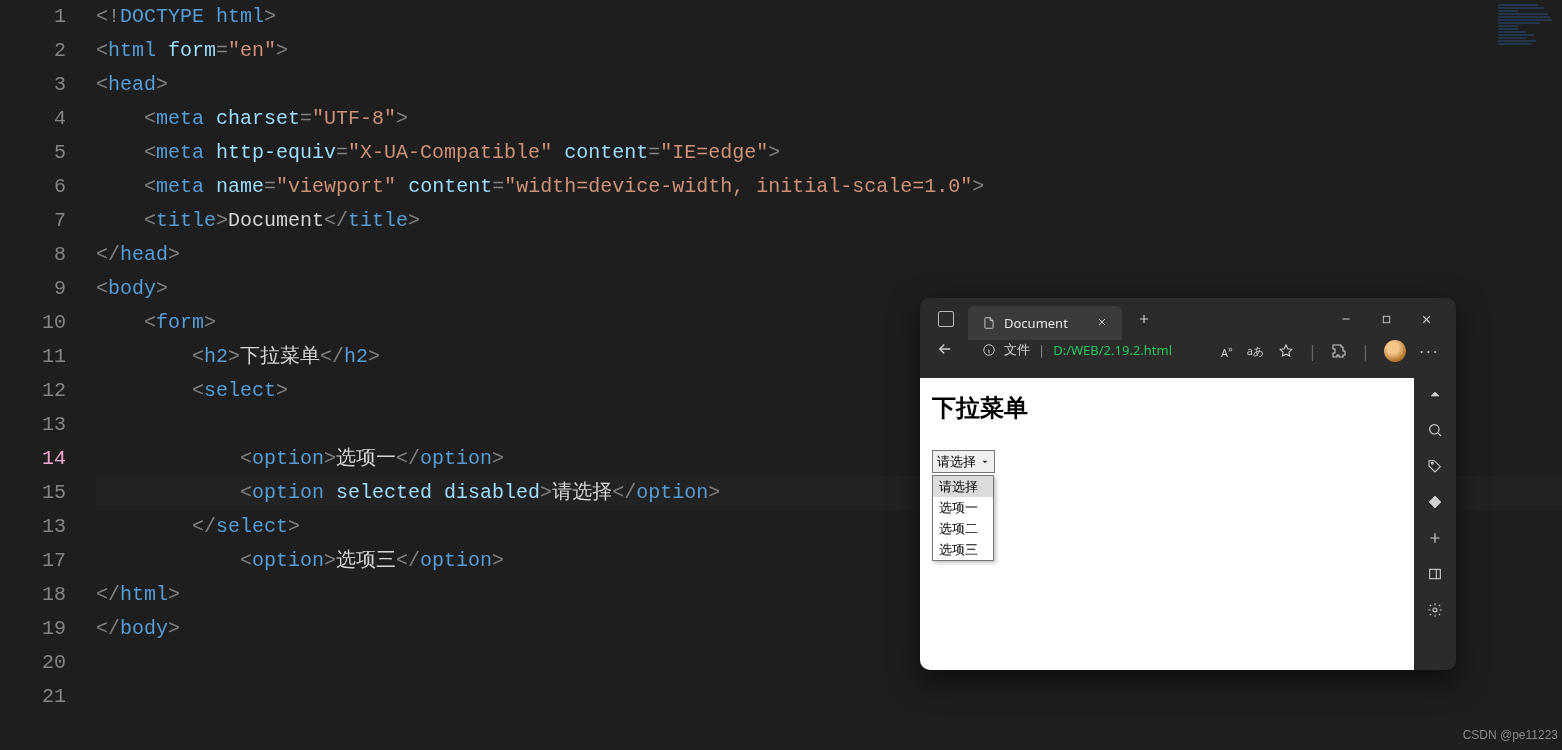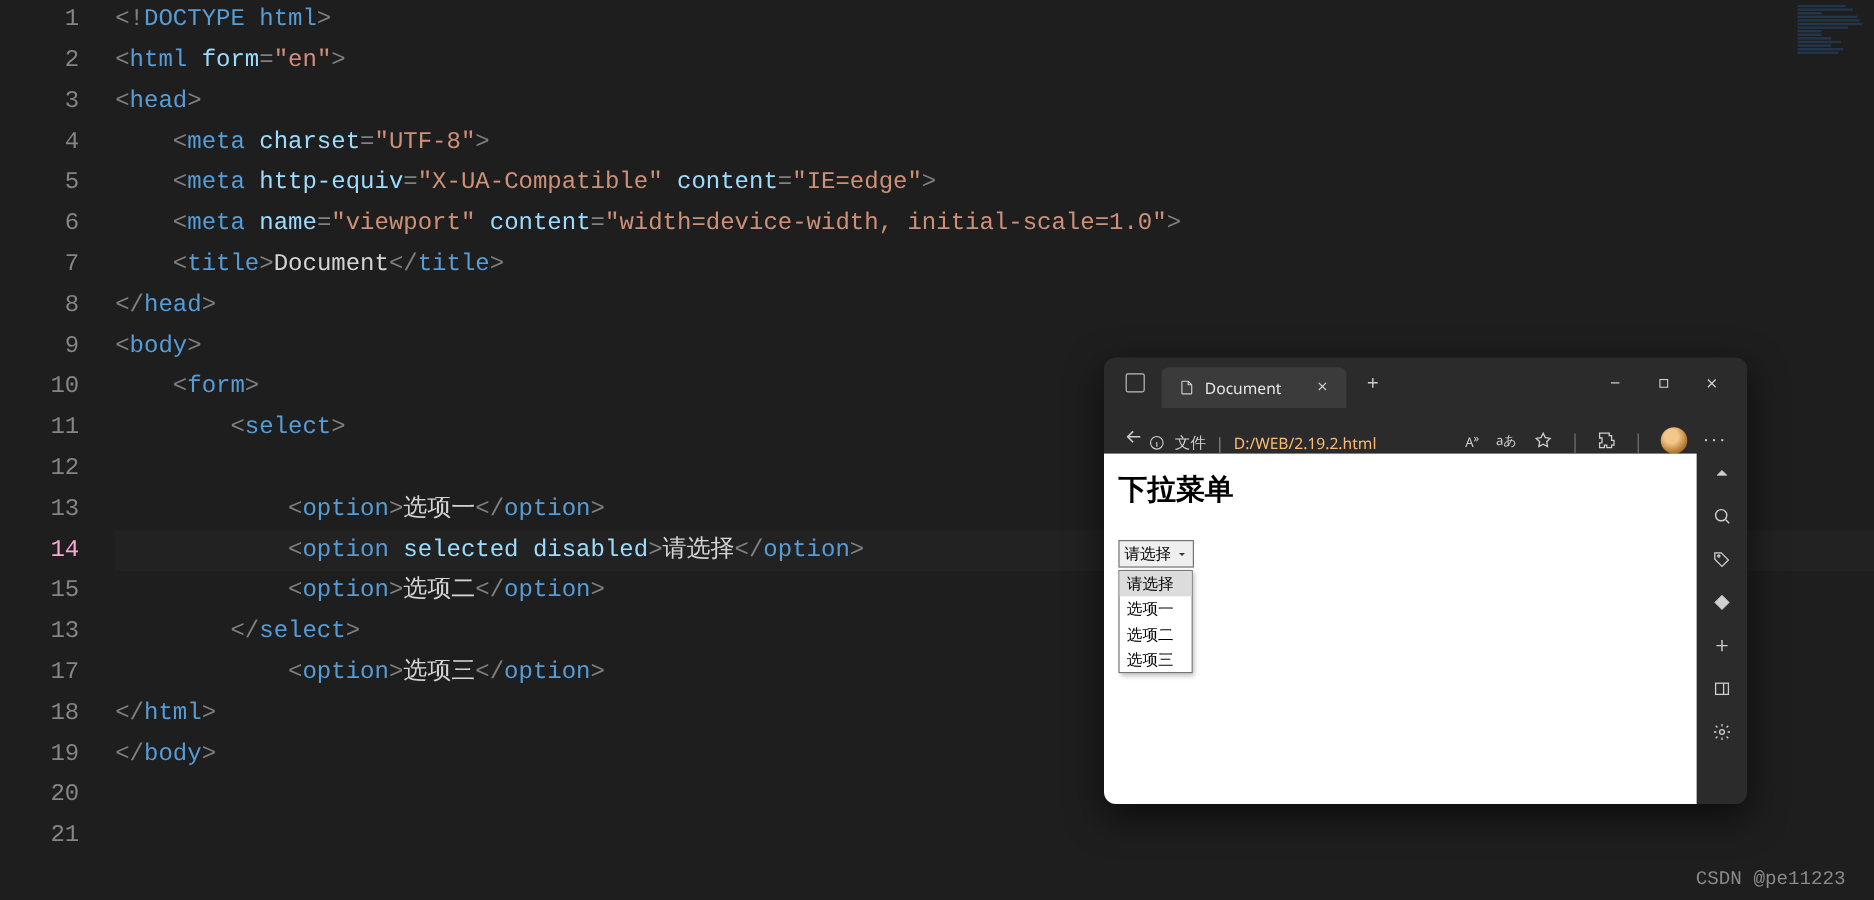--- a/index.html
+++ b/index.html
@@ -101,33 +101,33 @@
     padding-right: 10px;
   }
   .winctrls .btn {
     width: 40px; height: 32px;
     display: flex; align-items: center; justify-content: center;
     cursor: pointer;
   }
 
   .addrbar {
     height: 38px;
-    display: flex; align-items: flex-end;
+    display: flex; align-items: flex-start;
     padding: 0 16px;
-    gap: 3px;
+    gap: 28px;
     color: #d0d0d0;
   }
   .addrbar .back svg { stroke: #cfcfcf; }
   .url {
     display: flex; align-items: center; gap: 8px;
     font-size: 13px;
     flex: 1;
   }
   .url .label { color: #d0d0d0; }
-  .url .path { color: #fdba74; }
+  .url .path { color: #22c55e; }
   .addr-icons {
     display: flex; align-items: center; gap: 14px;
   }
   .addr-icons .sep { color: #6a6a6a; }
   .avatar {
     width: 22px; height: 22px; border-radius: 50%;
     background: radial-gradient(circle at 40% 35%, #f3c689 0 30%, #b0742d 70%);
   }
   .dots {
     letter-spacing: 3px; font-size: 14px; color: #cfcfcf; cursor: pointer;
@@ -174,24 +174,24 @@
     right: 0; top: 80px; bottom: 0;
     width: 42px;
     background: #2b2b2b;
     display: flex; flex-direction: column; align-items: center;
     padding-top: 8px; gap: 20px;
   }
   .sidepanel svg { stroke: #cfcfcf; }
 
   .watermark {
     position: absolute;
-    right: 24px; bottom: 8px;
-    font-size: 16px;
+    right: 4px; bottom: 8px;
+    font-size: 12px;
     color: #8a8a8a;
-    font-family: Liberation Mono, monospace;
+    font-family: Liberation Sans, sans-serif;
   }
 </style>
 </head>
 <body>
 
 <div class="editor">
   <div class="gutter" id="gutter">
       <div class="ln">1</div>
       <div class="ln">2</div>
       <div class="ln">3</div>
@@ -218,25 +218,25 @@
       <div class="line"><span></span><span class="t-brk">&lt;!</span><span class="t-doctype">DOCTYPE </span><span class="t-tag">html</span><span class="t-brk">&gt;</span></div>
       <div class="line"><span></span><span class="t-brk">&lt;</span><span class="t-tag">html </span><span class="t-attr">form</span><span class="t-brk">=</span><span class="t-str">"en"</span><span class="t-brk">&gt;</span></div>
       <div class="line"><span></span><span class="t-brk">&lt;</span><span class="t-tag">head</span><span class="t-brk">&gt;</span></div>
       <div class="line"><span>    </span><span class="t-brk">&lt;</span><span class="t-tag">meta </span><span class="t-attr">charset</span><span class="t-brk">=</span><span class="t-str">"UTF-8"</span><span class="t-brk">&gt;</span></div>
       <div class="line"><span>    </span><span class="t-brk">&lt;</span><span class="t-tag">meta </span><span class="t-attr">http-equiv</span><span class="t-brk">=</span><span class="t-str">"X-UA-Compatible"</span><span class="t-txt"> </span><span class="t-attr">content</span><span class="t-brk">=</span><span class="t-str">"IE=edge"</span><span class="t-brk">&gt;</span></div>
       <div class="line"><span>    </span><span class="t-brk">&lt;</span><span class="t-tag">meta </span><span class="t-attr">name</span><span class="t-brk">=</span><span class="t-str">"viewport"</span><span class="t-txt"> </span><span class="t-attr">content</span><span class="t-brk">=</span><span class="t-str">"width=device-width, initial-scale=1.0"</span><span class="t-brk">&gt;</span></div>
       <div class="line"><span>    </span><span class="t-brk">&lt;</span><span class="t-tag">title</span><span class="t-brk">&gt;</span><span class="t-txt">Document</span><span class="t-brk">&lt;/</span><span class="t-tag">title</span><span class="t-brk">&gt;</span></div>
       <div class="line"><span></span><span class="t-brk">&lt;/</span><span class="t-tag">head</span><span class="t-brk">&gt;</span></div>
       <div class="line"><span></span><span class="t-brk">&lt;</span><span class="t-tag">body</span><span class="t-brk">&gt;</span></div>
       <div class="line"><span>    </span><span class="t-brk">&lt;</span><span class="t-tag">form</span><span class="t-brk">&gt;</span></div>
+      <div class="line"><span>        </span><span class="t-brk">&lt;</span><span class="t-tag">h2</span><span class="t-brk">&gt;</span><span class="t-txt">下拉菜单</span><span class="t-brk">&lt;/</span><span class="t-tag">h2</span><span class="t-brk">&gt;</span></div>
       <div class="line"><span>        </span><span class="t-brk">&lt;</span><span class="t-tag">select</span><span class="t-brk">&gt;</span></div>
       <div class="line"><span>        </span></div>
       <div class="line"><span>            </span><span class="t-brk">&lt;</span><span class="t-tag">option</span><span class="t-brk">&gt;</span><span class="t-txt">选项一</span><span class="t-brk">&lt;/</span><span class="t-tag">option</span><span class="t-brk">&gt;</span></div>
       <div class="line current"><span>            </span><span class="t-brk">&lt;</span><span class="t-tag">option </span><span class="t-attr">selected </span><span class="t-attr">disabled</span><span class="t-brk">&gt;</span><span class="t-txt">请选择</span><span class="t-brk">&lt;/</span><span class="t-tag">option</span><span class="t-brk">&gt;</span></div>
-      <div class="line"><span>            </span><span class="t-brk">&lt;</span><span class="t-tag">option</span><span class="t-brk">&gt;</span><span class="t-txt">选项二</span><span class="t-brk">&lt;/</span><span class="t-tag">option</span><span class="t-brk">&gt;</span></div>
       <div class="line"><span>        </span><span class="t-brk">&lt;/</span><span class="t-tag">select</span><span class="t-brk">&gt;</span></div>
       <div class="line"><span>            </span><span class="t-brk">&lt;</span><span class="t-tag">option</span><span class="t-brk">&gt;</span><span class="t-txt">选项三</span><span class="t-brk">&lt;/</span><span class="t-tag">option</span><span class="t-brk">&gt;</span></div>
       <div class="line"><span></span><span class="t-brk">&lt;/</span><span class="t-tag">html</span><span class="t-brk">&gt;</span></div>
       <div class="line"><span></span><span class="t-brk">&lt;/</span><span class="t-tag">body</span><span class="t-brk">&gt;</span></div>
     </div>
   <div class="minimap">
     <div class="ml" style="width:40px"></div>
     <div class="ml" style="width:46px"></div>
     <div class="ml" style="width:20px"></div>
     <div class="ml" style="width:50px"></div>

